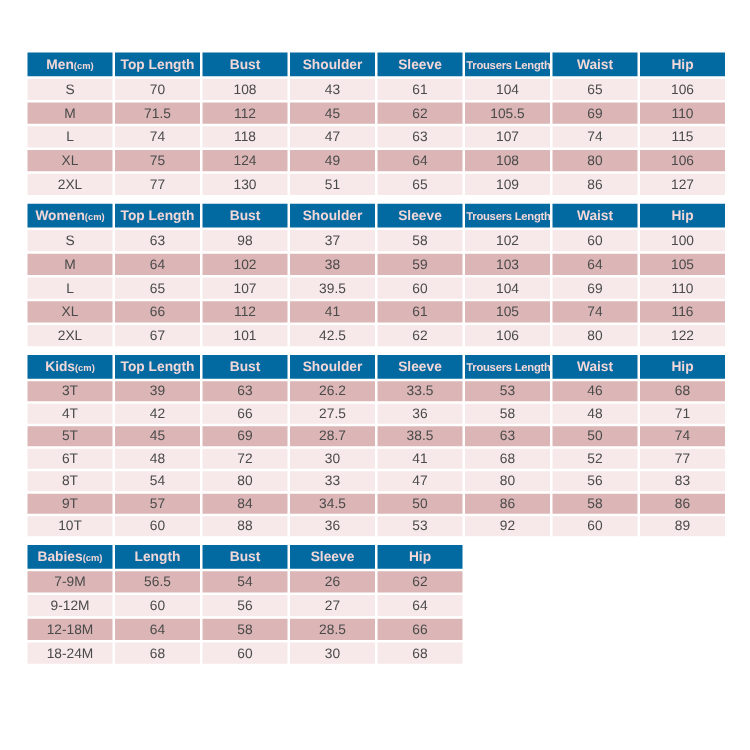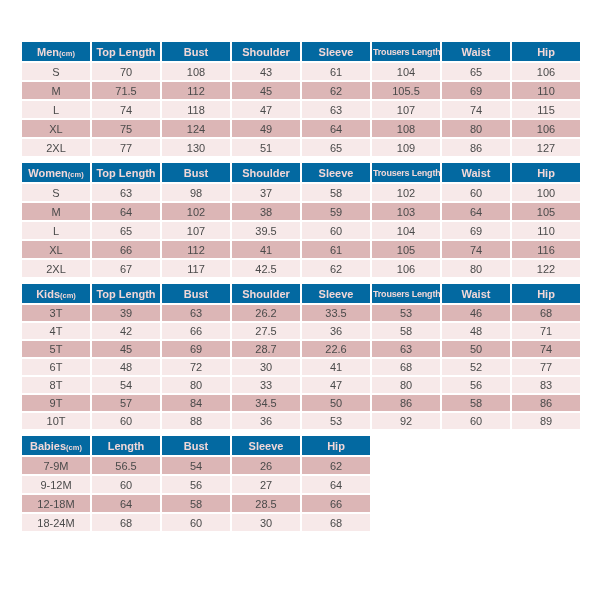--- a/index.html
+++ b/index.html
@@ -177,21 +177,21 @@
             <td>112</td>
             <td>41</td>
             <td>61</td>
             <td>105</td>
             <td>74</td>
             <td>116</td>
           </tr>
           <tr class="row-light">
             <td>2XL</td>
             <td>67</td>
-            <td>117</td>
+            <td>101</td>
             <td>42.5</td>
             <td>62</td>
             <td>106</td>
             <td>80</td>
             <td>122</td>
           </tr>
         </tbody>
       </table>
       <table class="size-table kids">
         <thead>
@@ -225,21 +225,21 @@
             <td>36</td>
             <td>58</td>
             <td>48</td>
             <td>71</td>
           </tr>
           <tr class="row-dark">
             <td>5T</td>
             <td>45</td>
             <td>69</td>
             <td>28.7</td>
-            <td>22.6</td>
+            <td>38.5</td>
             <td>63</td>
             <td>50</td>
             <td>74</td>
           </tr>
           <tr class="row-light">
             <td>6T</td>
             <td>48</td>
             <td>72</td>
             <td>30</td>
             <td>41</td>

